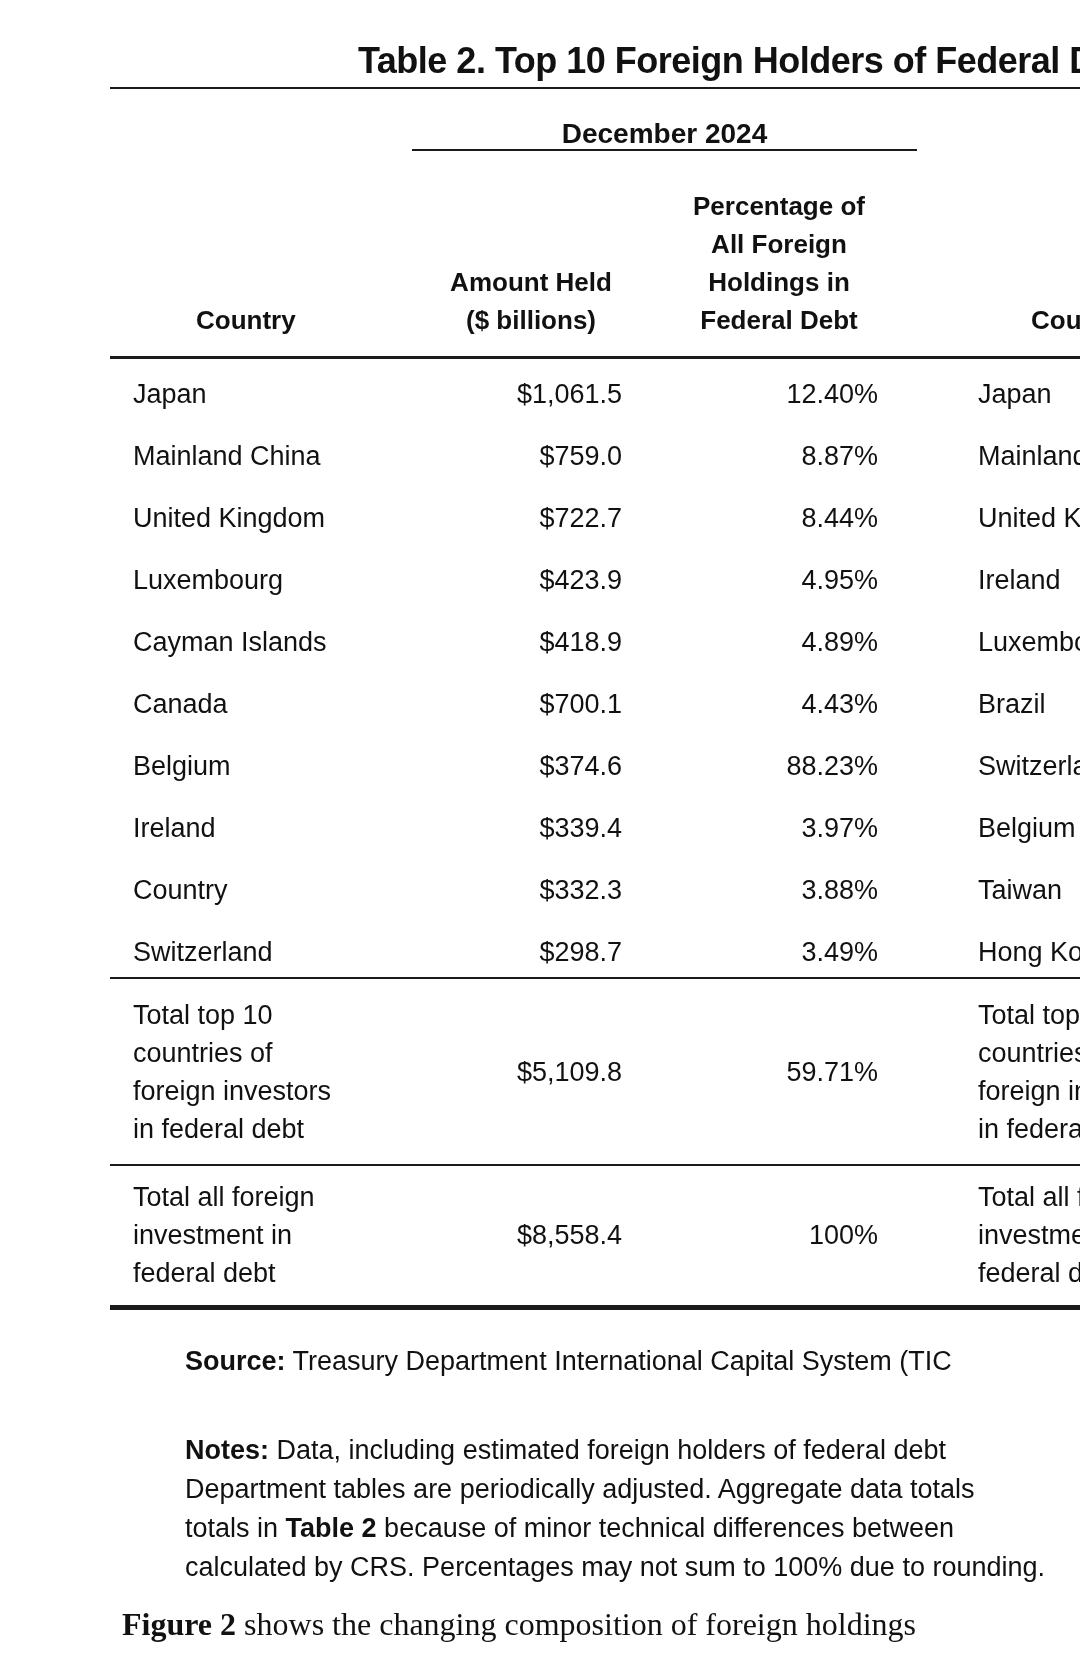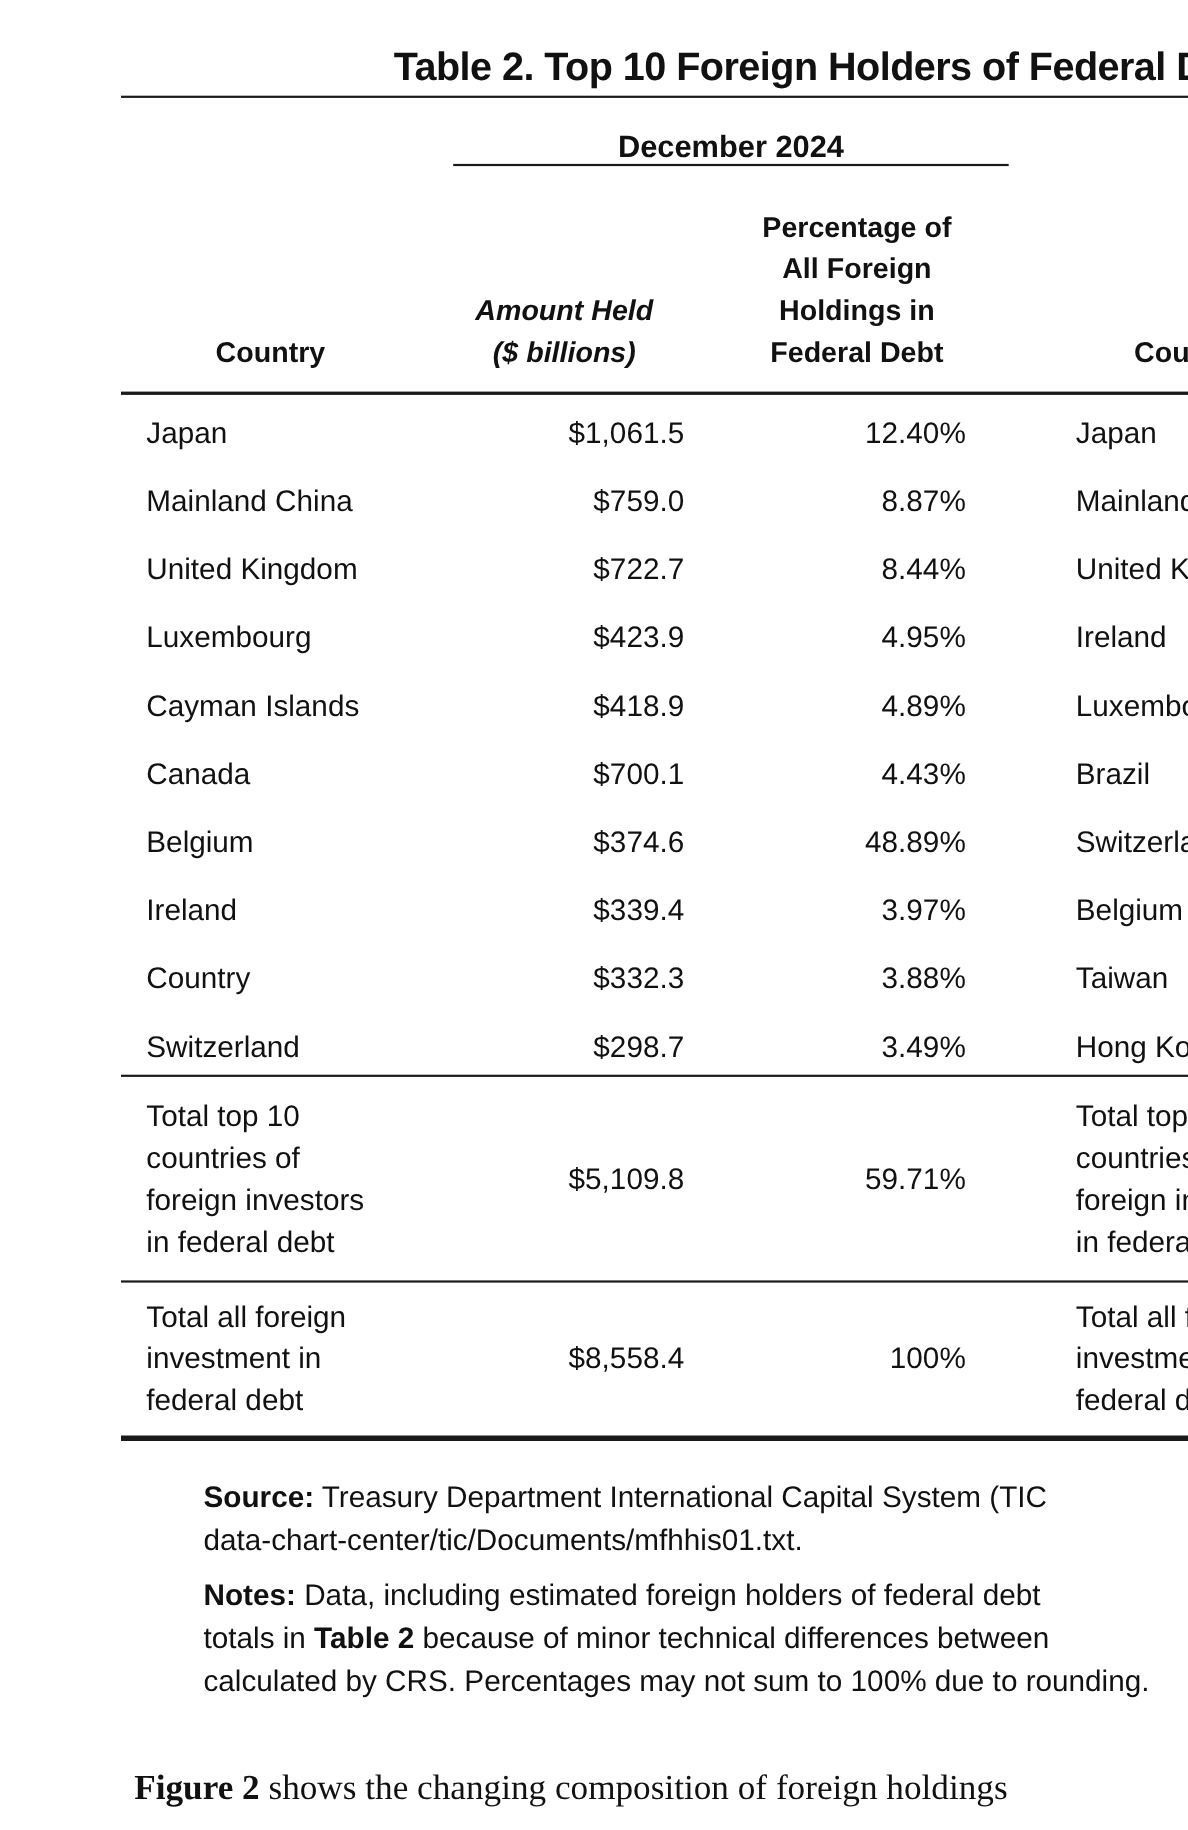--- a/index.html
+++ b/index.html
@@ -43,21 +43,21 @@
 
 <div class="abs group-hdr">December 2024</div>
 <div class="rule" style="left:412px;top:149px;width:505px;height:2px;"></div>
 
 <div class="abs hdr hdr-center" style="left:664px;top:187px;width:230px;">
   <div>Percentage of</div>
   <div>All Foreign</div>
   <div>Holdings in</div>
   <div>Federal Debt</div>
 </div>
-<div class="abs hdr hdr-center" style="left:398px;top:263px;width:230px;font-style:italic;">
+<div class="abs hdr hdr-center" style="left:416px;top:263px;width:230px;">
   <div>Amount Held</div>
   <div>($ billions)</div>
 </div>
 <div class="abs hdr" style="left:196px;top:301px;">Country</div>
 <div class="abs hdr" style="left:1031px;top:301px;">Country</div>
 <div class="rule" style="left:110px;top:356px;width:1190px;height:3px;"></div>
 
 <div class="rows">
     <div class="row">
       <div class="cell c1">Japan</div>
@@ -91,21 +91,21 @@
     </div>
     <div class="row">
       <div class="cell c1">Canada</div>
       <div class="cell c2">$700.1</div>
       <div class="cell c3">4.43%</div>
       <div class="cell c4">Brazil</div>
     </div>
     <div class="row">
       <div class="cell c1">Belgium</div>
       <div class="cell c2">$374.6</div>
-      <div class="cell c3">48.89%</div>
+      <div class="cell c3">88.23%</div>
       <div class="cell c4">Switzerland</div>
     </div>
     <div class="row">
       <div class="cell c1">Ireland</div>
       <div class="cell c2">$339.4</div>
       <div class="cell c3">3.97%</div>
       <div class="cell c4">Belgium</div>
     </div>
     <div class="row">
       <div class="cell c1">Country</div>
@@ -148,24 +148,24 @@
 <div class="tot-label" style="left:978px;top:1178px;">
     <div>Total all foreign</div>
     <div>investment in</div>
     <div>federal debt</div>
   </div>
 
 <div class="rule" style="left:110px;top:1305px;width:1190px;height:5px;"></div>
 
 <div class="fineprint" style="top:1331px;">
   <div><span class="b">Source:</span><span> Treasury Department International Capital System (TIC</span></div>
-  <div>data-chart-center/tic/Documents/mfhhis01.txt.</div>
 </div>
 
 <div class="fineprint" style="top:1420px;">
   <div><span class="b">Notes:</span><span> Data, including estimated foreign holders of federal debt</span></div>
+  <div>Department tables are periodically adjusted. Aggregate data totals</div>
   <div><span>totals in </span><span class="b">Table 2</span><span> because of minor technical differences between</span></div>
   <div>calculated by CRS. Percentages may not sum to 100% due to rounding.</div>
 </div>
 
 <div class="bodyline">
   <span class="b">Figure 2</span><span> shows the changing composition of foreign holdings</span>
 </div>
 
 </body></html>

